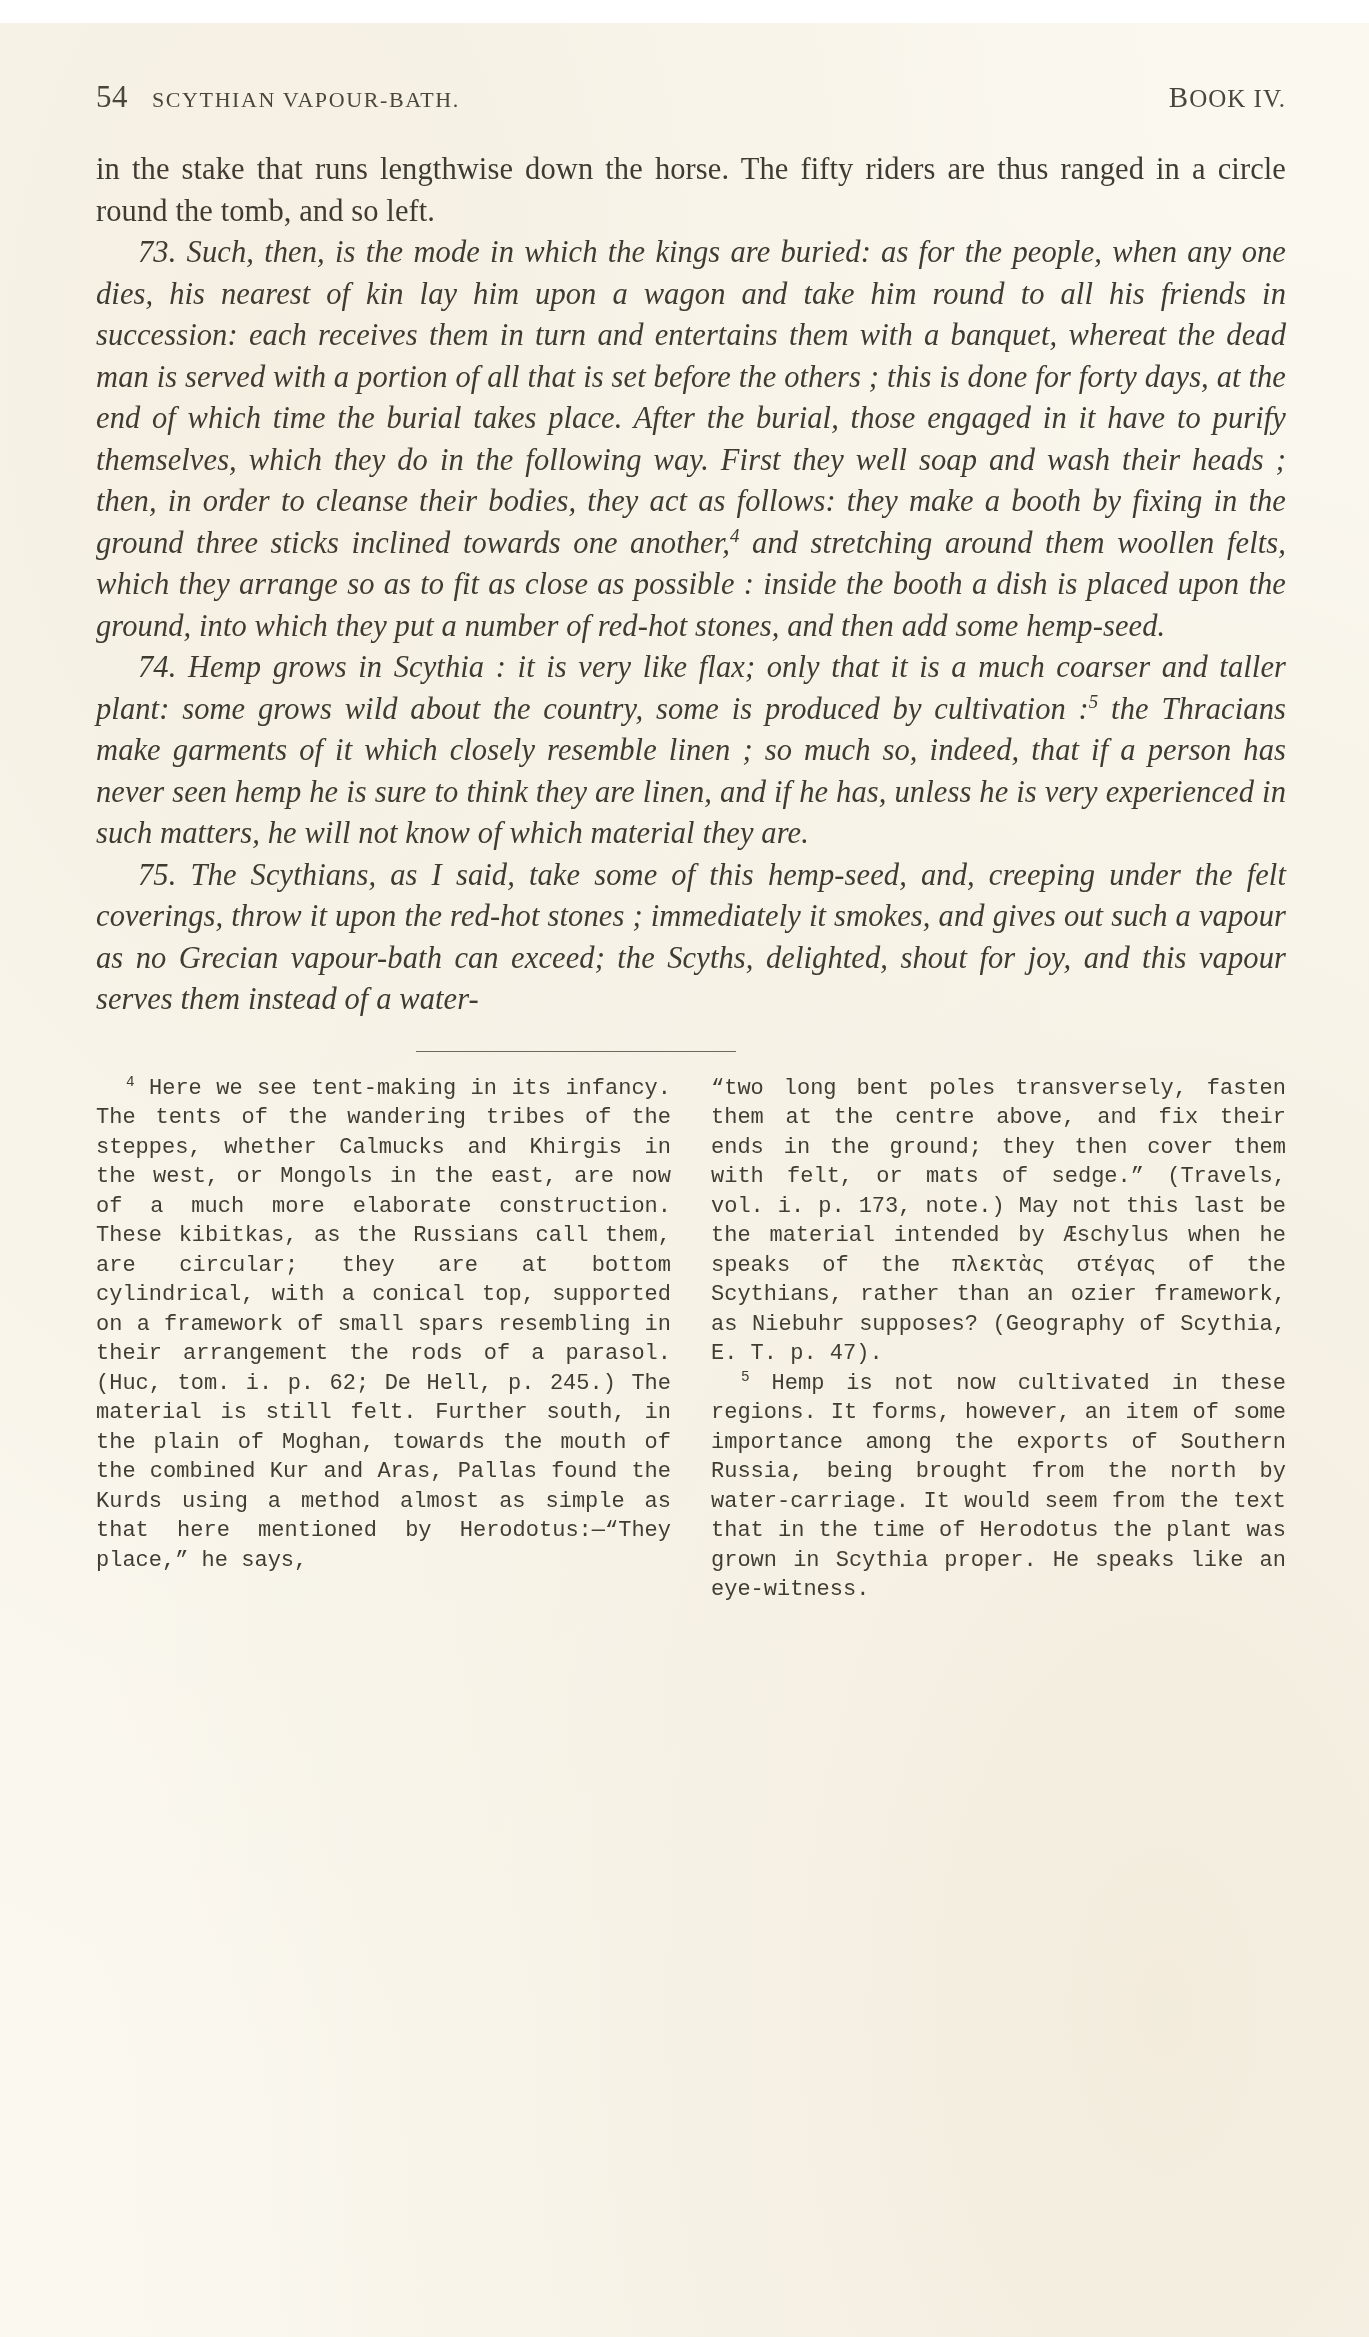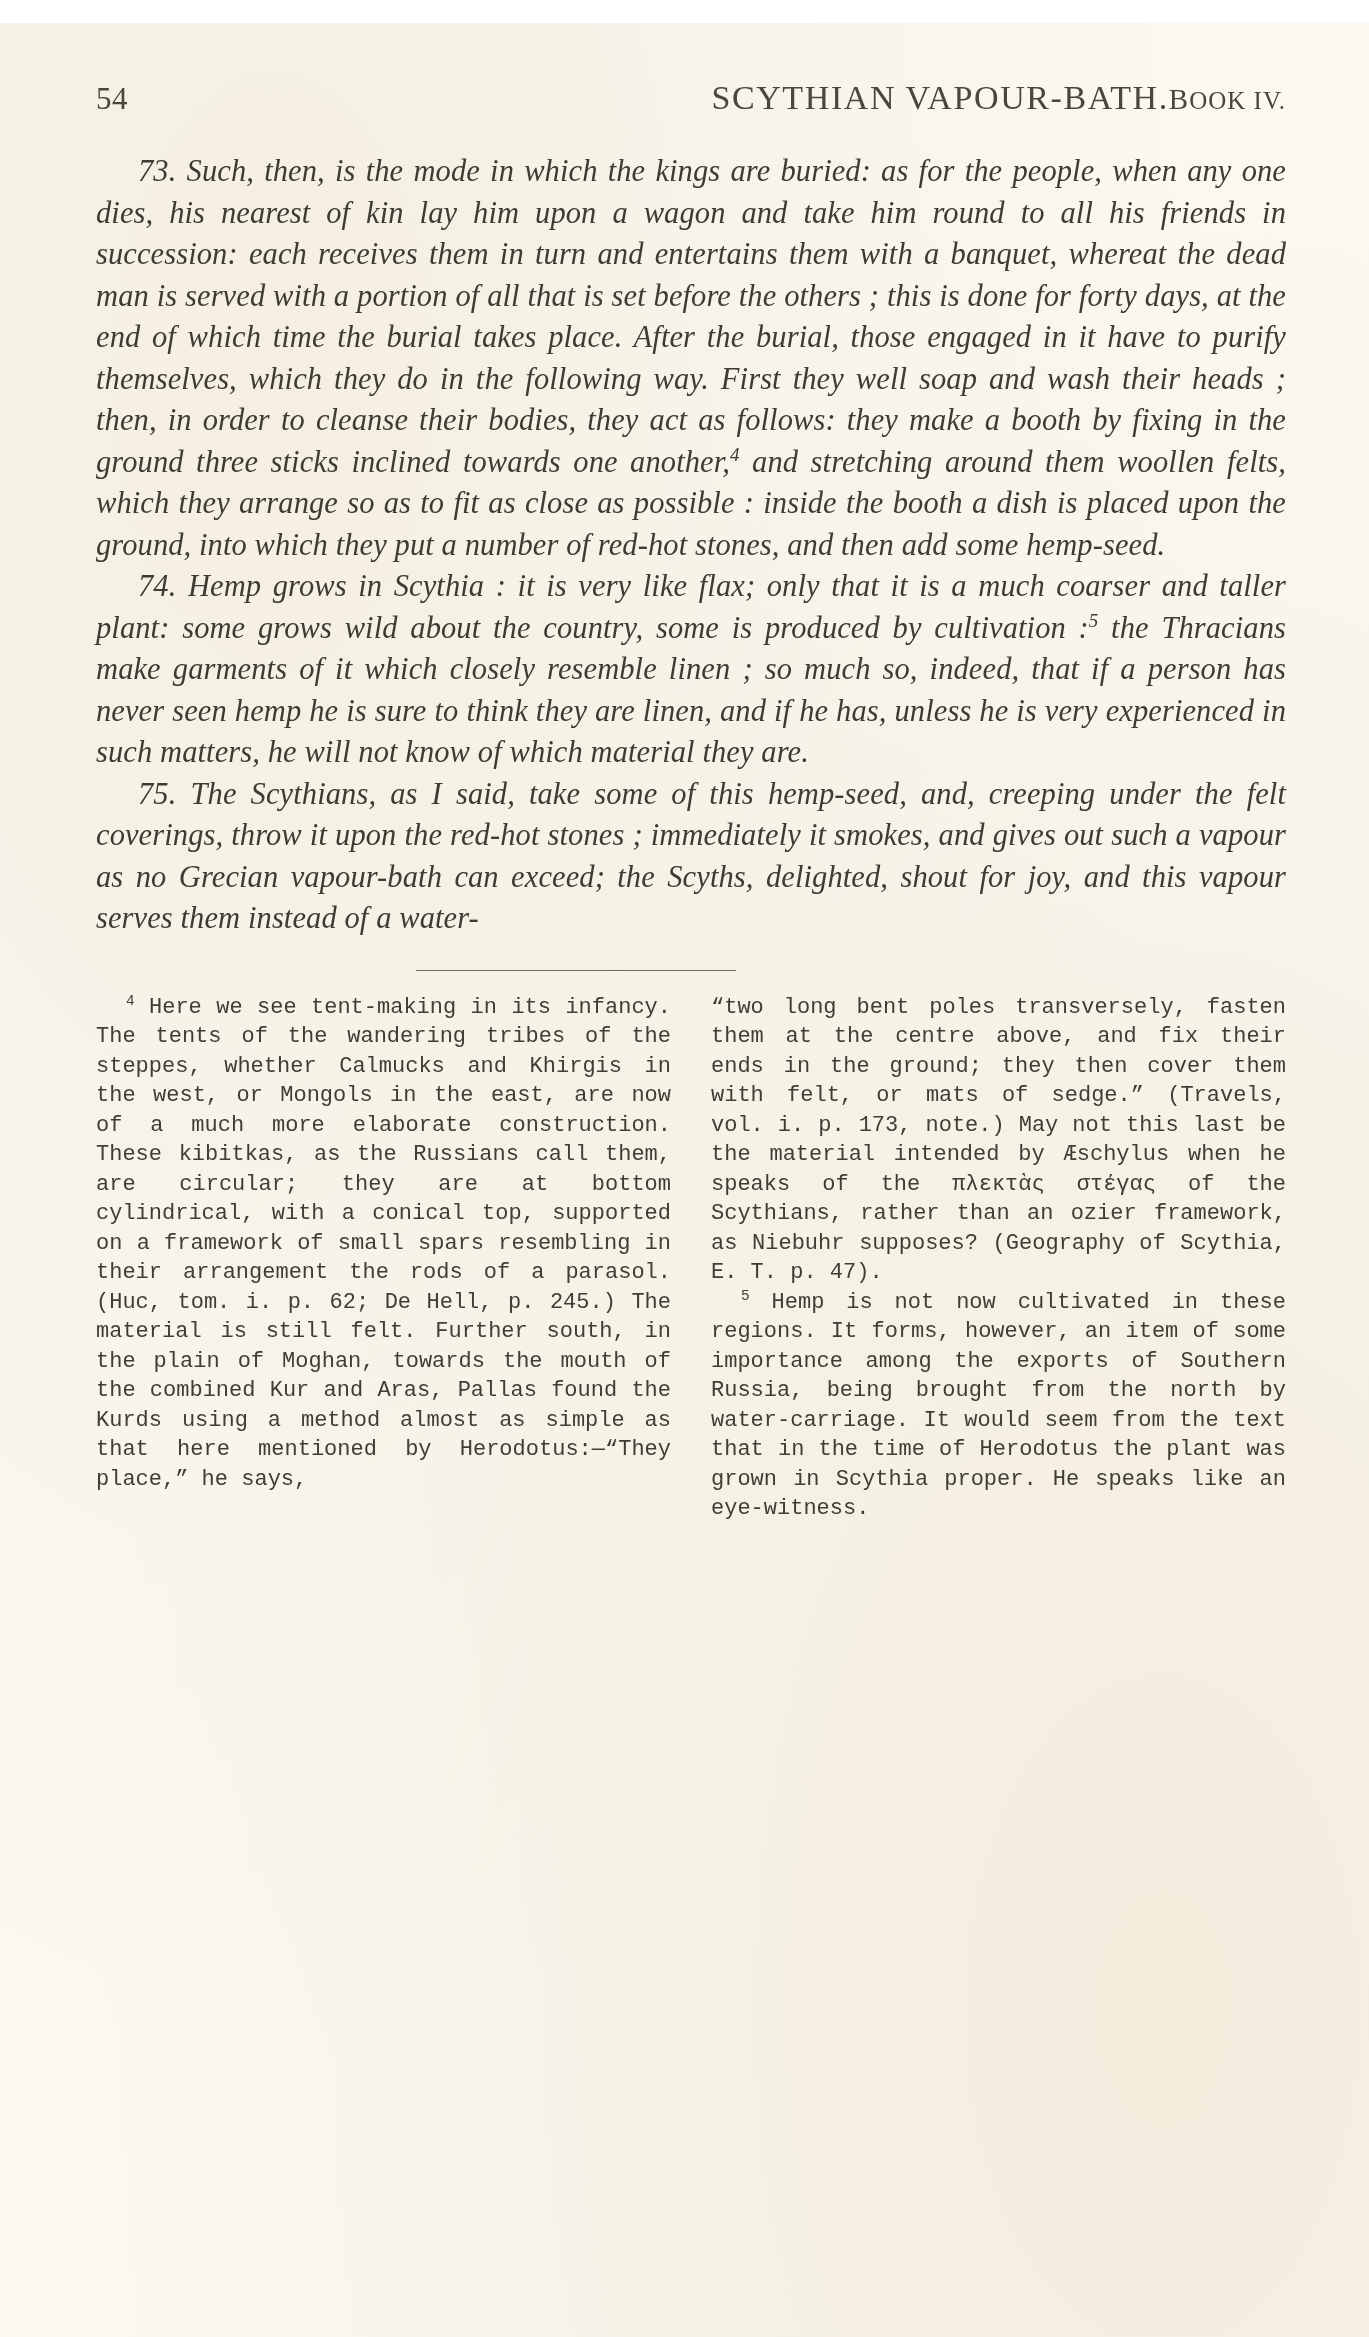--- a/index.html
+++ b/index.html
@@ -38,25 +38,25 @@
     align-items: baseline;
     justify-content: space-between;
     margin-bottom: 34px;
     color: #4a463c;
   }
   .folio {
     font-size: 31px;
     letter-spacing: 0.5px;
   }
   .runtitle {
-    font-size: 34px;
+    font-size: 22px;
     letter-spacing: 1.6px;
     text-transform: uppercase;
     flex: 1;
-    text-align: right;
+    text-align: left;
     padding-left: 24px;
   }
   .booknum {
     font-size: 25px;
     letter-spacing: 1px;
     text-transform: uppercase;
   }
   .booknum .cap { font-size: 29px; }
   
   .body-text p {
@@ -116,20 +116,21 @@
   <div class="content">
 
     <div class="runhead">
       <div class="folio">54</div>
       <div class="runtitle">SCYTHIAN VAPOUR-BATH.</div>
       <div class="booknum"><span class="cap">B</span><span>OOK IV.</span></div>
     </div>
 
     <div class="body-text">
 
+      <p>in the stake that runs lengthwise down the horse.  The fifty riders are thus ranged in a circle round the tomb, and so left.</p>
 
       <p class="indent"><span>73. Such, then, is the mode in which the kings are buried: as for the people, when any one dies, his nearest of kin lay him upon a wagon and take him round to all his friends in succession: each receives them in turn and entertains them with a banquet, whereat the dead man is served with a portion of all that is set before the others ; this is done for forty days, at the end of which time the burial takes place.  After the burial, those engaged in it have to purify themselves, which they do in the following way. First they well soap and wash their heads ; then, in order to cleanse their bodies, they act as follows: they make a booth by fixing in the ground three sticks inclined towards one another,</span><sup>4</sup><span> and stretching around them woollen felts, which they arrange so as to fit as close as possible : inside the booth a dish is placed upon the ground, into which they put a number of red-hot stones, and then add some hemp-seed.</span></p>
 
       <p class="indent"><span>74. Hemp grows in Scythia : it is very like flax; only that it is a much coarser and taller plant: some grows wild about the country, some is produced by cultivation :</span><sup>5</sup><span> the Thracians make garments of it which closely resemble linen ; so much so, indeed, that if a person has never seen hemp he is sure to think they are linen, and if he has, unless he is very experienced in such matters, he will not know of which material they are.</span></p>
 
       <p class="indent">75. The Scythians, as I said, take some of this hemp-seed, and, creeping under the felt coverings, throw it upon the red-hot stones ; immediately it smokes, and gives out such a vapour as no Grecian vapour-bath can exceed; the Scyths, delighted, shout for joy, and this vapour serves them instead of a water-</p>
 
     </div>
 
     <div class="fn-rule"></div>

